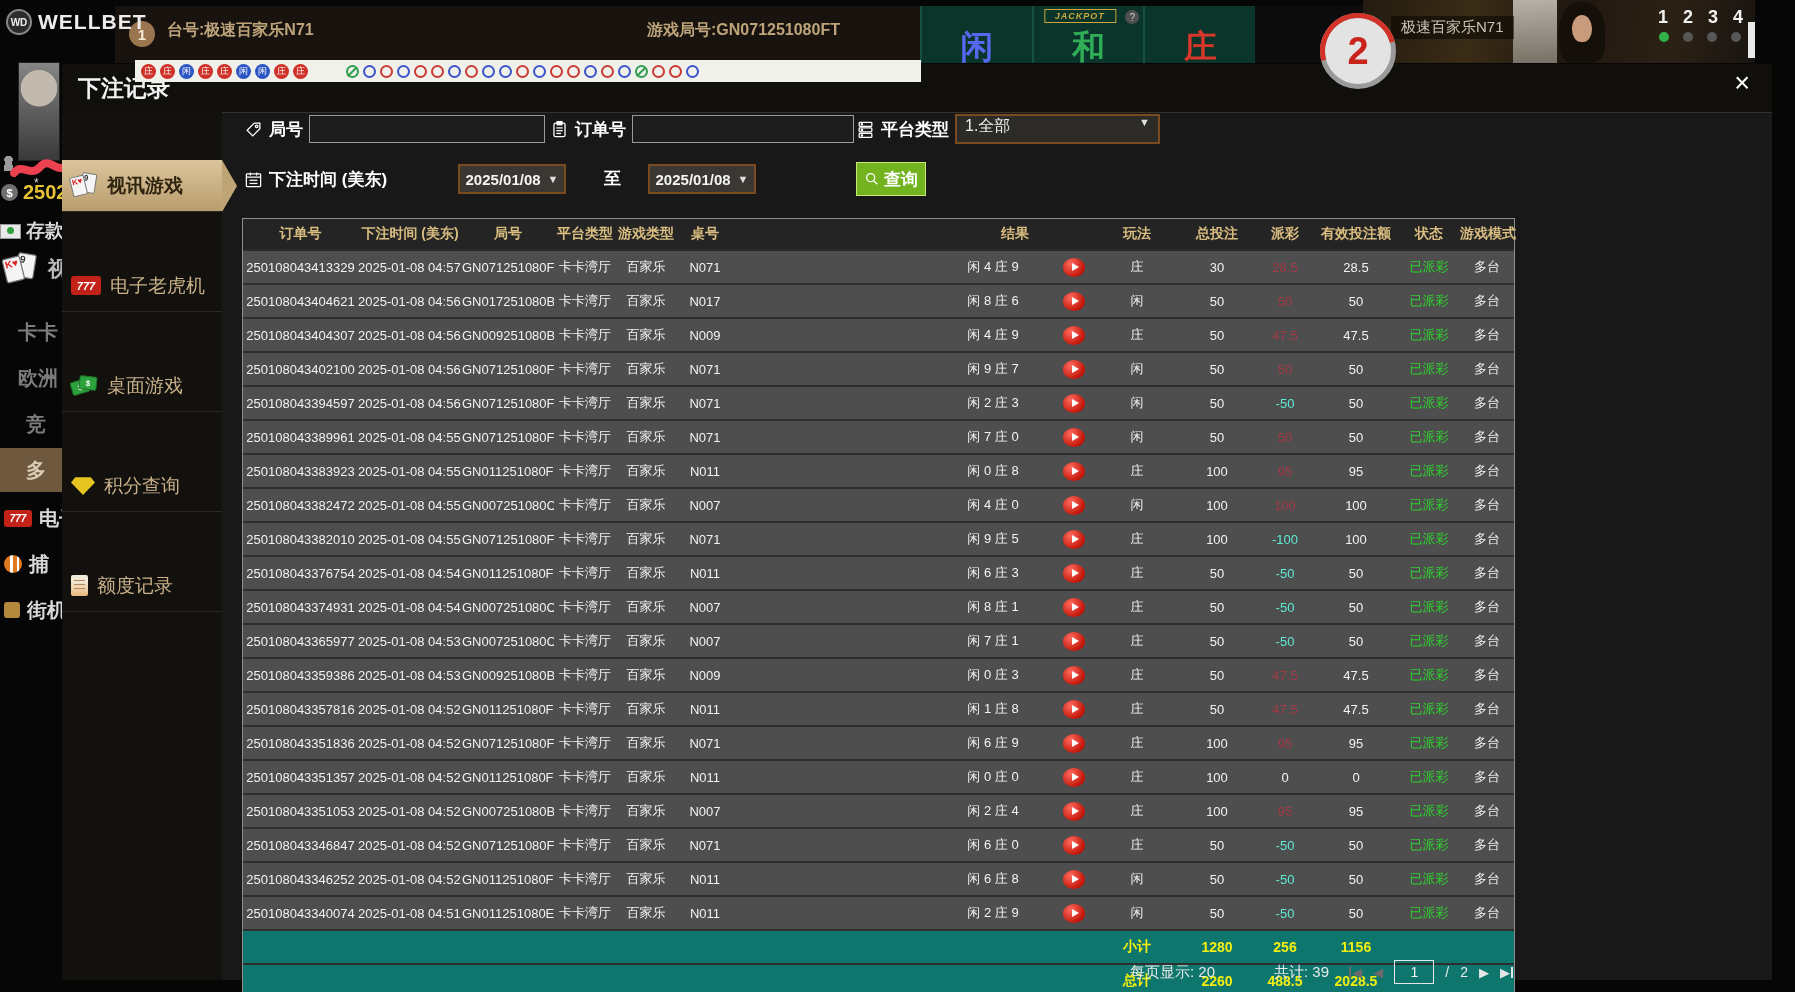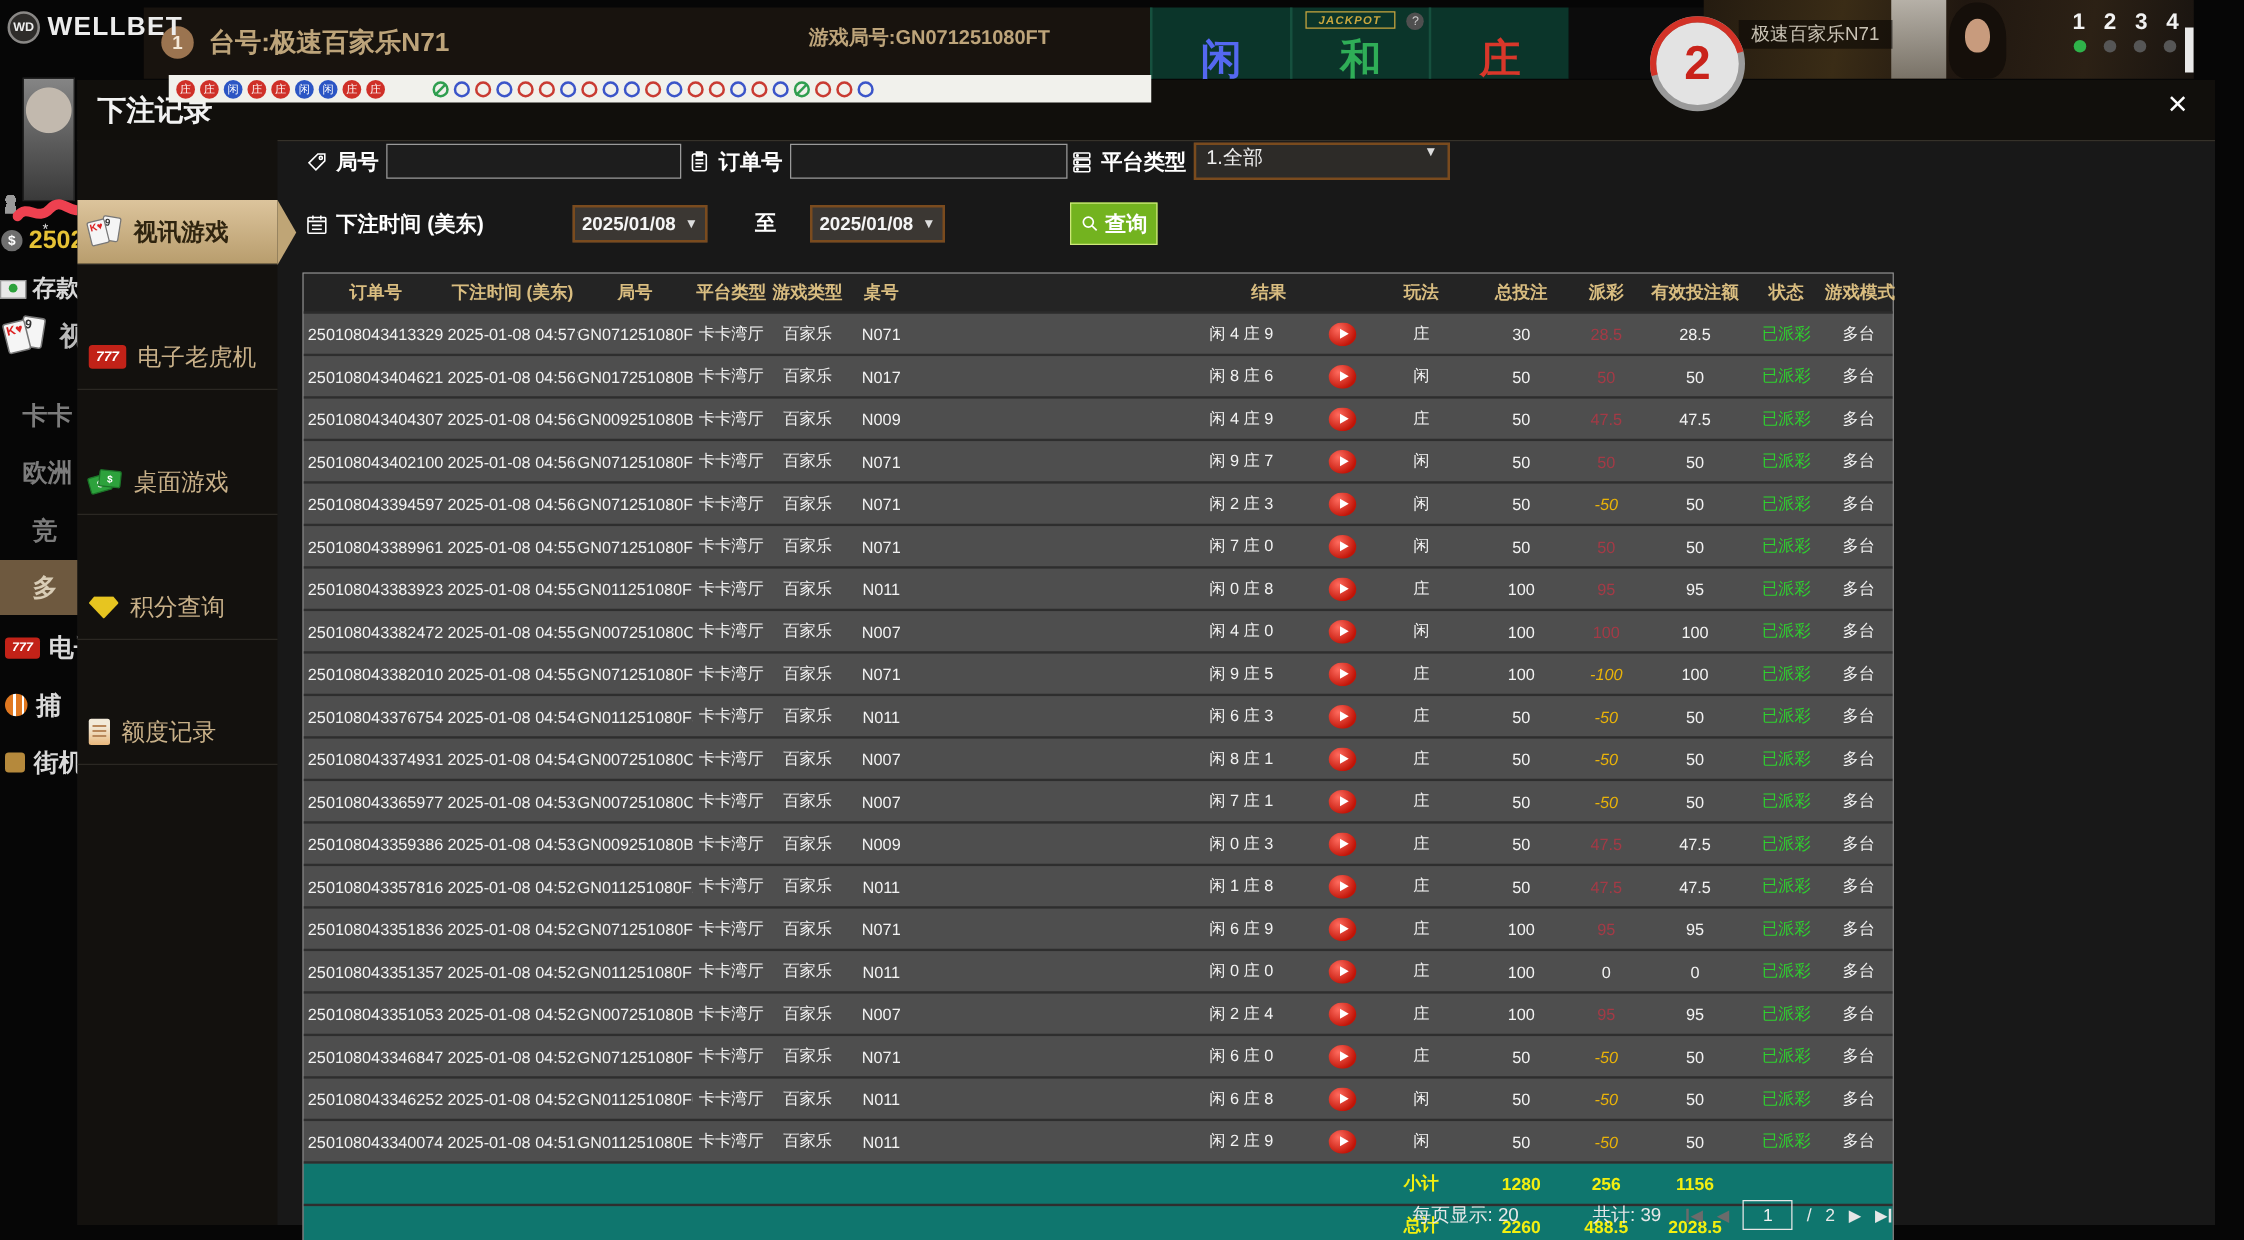--- a/index.html
+++ b/index.html
@@ -7,21 +7,21 @@
 
   
   .logo{position:absolute;left:6px;top:9px;display:flex;align-items:center;gap:6px;z-index:3;}
   .logo-mark{width:26px;height:26px;border-radius:50%;background:#2e2c2a;border:2px solid #8a8886;color:#eee;
     font-size:10px;font-weight:bold;display:flex;align-items:center;justify-content:center;box-sizing:border-box;}
   .logo-text{color:#ececec;font-size:21px;font-weight:bold;letter-spacing:1px;}
 
   .game-header{position:absolute;left:115px;top:6px;width:805px;height:57px;background:#18130e;z-index:2;}
   .seat-badge{position:absolute;left:14px;top:15px;width:26px;height:26px;border-radius:50%;background:#9b7450;
     color:#f5e9d8;font-weight:bold;font-size:15px;display:flex;align-items:center;justify-content:center;}
-  .th-table{position:absolute;left:52px;top:14px;color:#bda47a;font-size:21px;font-weight:bold;}
+  .th-table{position:absolute;left:52px;top:14px;color:#bda47a;font-size:16px;font-weight:bold;}
   .th-round{position:absolute;left:532px;top:14px;color:#bda47a;font-size:16px;font-weight:bold;}
 
   .bet-zones{position:absolute;left:920px;top:6px;width:335px;height:57px;background:#0b352a;display:flex;z-index:2;}
   .zone{flex:1;position:relative;border-left:2px solid #16503e;display:flex;align-items:flex-end;justify-content:center;}
   .zone-char{font-size:33px;font-weight:bold;line-height:1;margin-bottom:0;}
   .zone-p .zone-char{color:#5468f0;}
   .zone-t .zone-char{color:#2fae57;}
   .zone-b .zone-char{color:#d8372a;}
   .jackpot{position:absolute;top:3px;left:50%;transform:translateX(-62%);border:1px solid #caa73f;color:#caa73f;
     font-size:9px;font-weight:bold;padding:1px 10px;letter-spacing:1px;font-style:italic;}
@@ -139,21 +139,21 @@
 
   .btable{position:absolute;left:20px;top:106px;width:1271px;border:1px solid #8e8e8e;background:#4e4e4e;box-sizing:content-box;}
   .trow{display:grid;grid-template-columns:115px 104px 92px 62px 60px 58px 200px 118px 44px 82px 78px 58px 84px 62px 54px;
     align-items:center;}
   .thead{height:30px;background:#242424;border-bottom:2px solid #2b2b2b;}
   .th{color:#d9bd80;font-size:14px;font-weight:bold;text-align:center;white-space:nowrap;}
   .th.span2{grid-column:span 2;}
   .tr{height:32px;border-bottom:2px solid #2e2e2e;background:#4e4e4e;}
   .td{color:#f2f2f2;font-size:13px;text-align:center;white-space:nowrap;overflow:hidden;}
   .td.pos{color:#a33a46;}
-  .td.neg{color:#eab308;font-style:italic;}
+  .td.neg{color:#5eead4;}
   .td.zero{color:#f2f2f2;}
   .td.status{color:#2ed12e;}
   .playbtn{width:22px;height:19px;border-radius:50%;margin:0 auto;display:flex;align-items:center;justify-content:center;
     background:radial-gradient(circle at 35% 30%,#ff6b5e,#c11407 72%);cursor:pointer;}
   .playbtn::after{content:"";border-left:7px solid #fff;border-top:4px solid transparent;border-bottom:4px solid transparent;margin-left:2px;}
   .totrow{height:32px;background:#0f766e;border-bottom:2px solid #2e2e2e;}
   .totrow:last-child{border-bottom:none;}
   .tot{color:#f2ef10;font-size:14px;font-weight:bold;text-align:center;}
 
   .pagebar{position:absolute;left:20px;top:846px;width:1271px;height:30px;}

